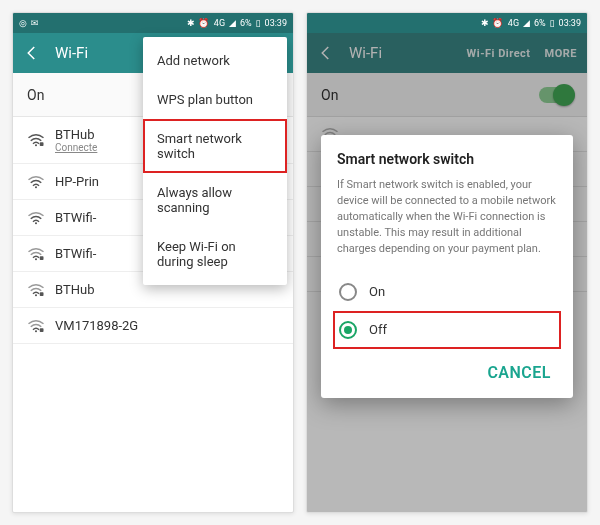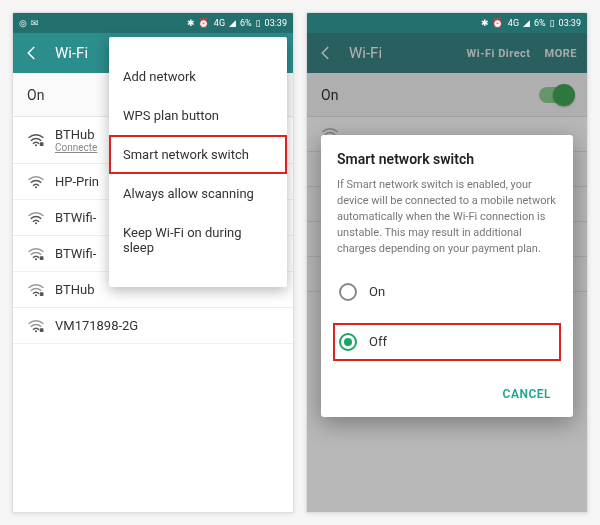--- a/index.html
+++ b/index.html
@@ -82,25 +82,25 @@
   }
   .phone.dim .overlay {
     position: absolute; inset: 20px 0 0 0;
     background: rgba(0,0,0,0.28);
   }
 
   
   .menu-popup {
     position: absolute;
     top: 24px; right: 6px;
-    width: 178px;
+    width: 144px;
     background: #fff;
     box-shadow: 0 4px 14px rgba(0,0,0,0.28);
     border-radius: 2px;
-    padding: 20px 0;
+    padding: 4px 0;
     z-index: 5;
   }
   .menu-popup .item {
     padding: 12px 14px;
     font-size: 13px;
     color: #333;
     background: #fff;
   }
   .menu-popup .item.highlight {
     border: 2px solid #d22;
@@ -127,27 +127,27 @@
     width: 18px; height: 18px; border-radius: 50%;
     border: 2px solid #888; position: relative; flex-shrink: 0;
   }
   .radio.checked { border-color: #1aa566; }
   .radio.checked::after {
     content: ""; position: absolute; inset: 3px;
     background: #1aa566; border-radius: 50%;
   }
   .radio-row.highlight {
     border: 2px solid #d22;
-    margin: 12px -4px; padding: 8px 4px;
+    margin: 0 -4px; padding: 8px 4px;
   }
   .dialog-actions {
     display: flex; justify-content: flex-end; padding-top: 6px;
   }
   .dialog-actions .btn {
-    color: #1aa58f; font-size: 12px; font-weight: 600;
+    color: #1aa58f; font-size: 16px; font-weight: 600;
     letter-spacing: 0.5px; padding: 8px 6px;
   }
 
   .arrow-back svg, .sb-icon svg { display: block; }
 </style>
 </head>
 <body>
 
 <div class="phone">
   <div class="statusbar">

